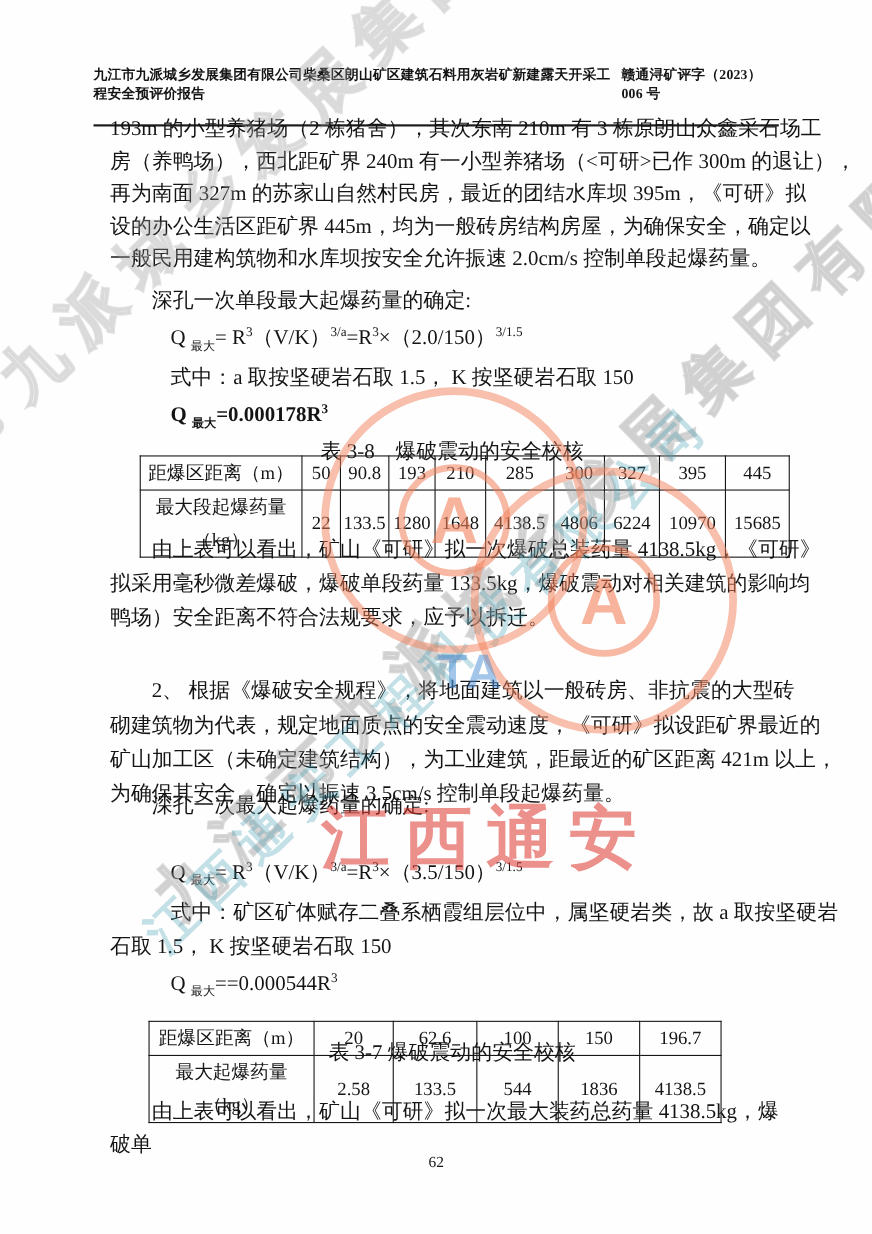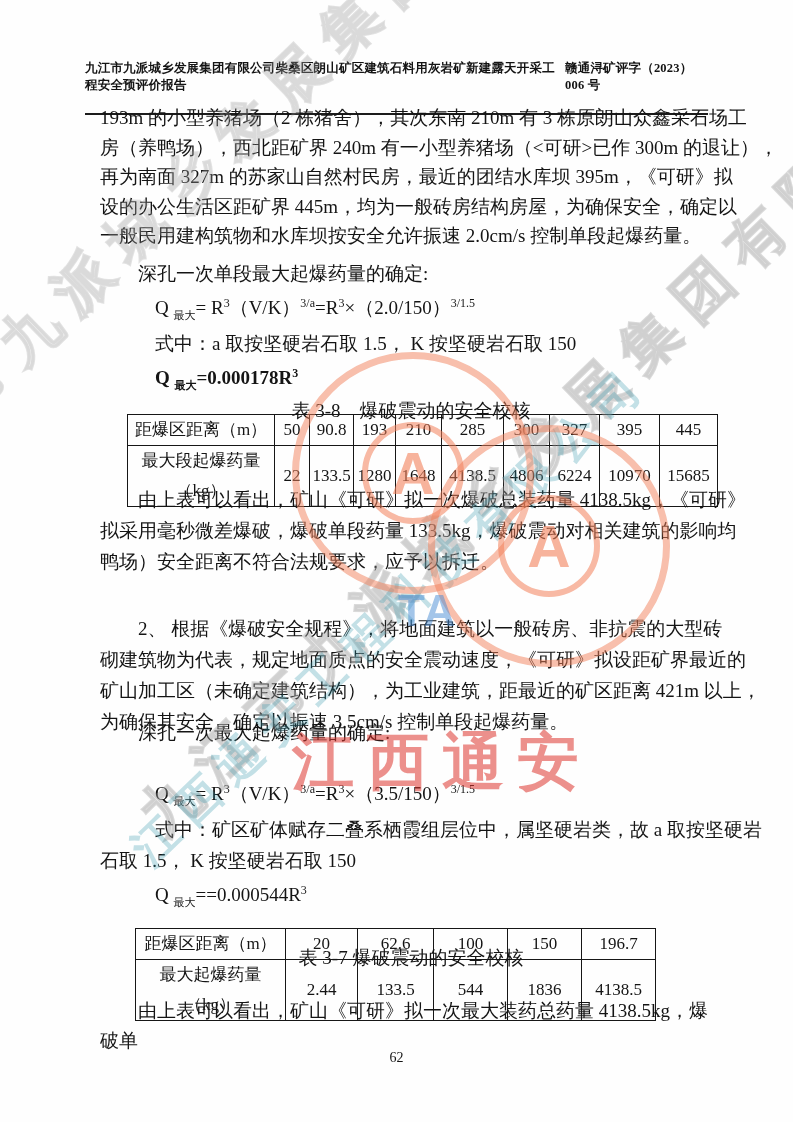--- a/index.html
+++ b/index.html
@@ -160,21 +160,21 @@
           <tr>
             <td class="rh">距爆区距离（m）</td>
             <td>20</td>
             <td>62.6</td>
             <td>100</td>
             <td>150</td>
             <td>196.7</td>
           </tr>
           <tr>
             <td class="rh">最大起爆药量（kg）</td>
-            <td>2.44</td>
+            <td>2.58</td>
             <td>133.5</td>
             <td>544</td>
             <td>1836</td>
             <td>4138.5</td>
           </tr>
         </tbody>
     </table>
 
     <div class="blk ind" style="top:996px;">由上表可以看出，矿山《可研》拟一次最大装药总药量 4138.5kg，爆破单</div>
   </div>

